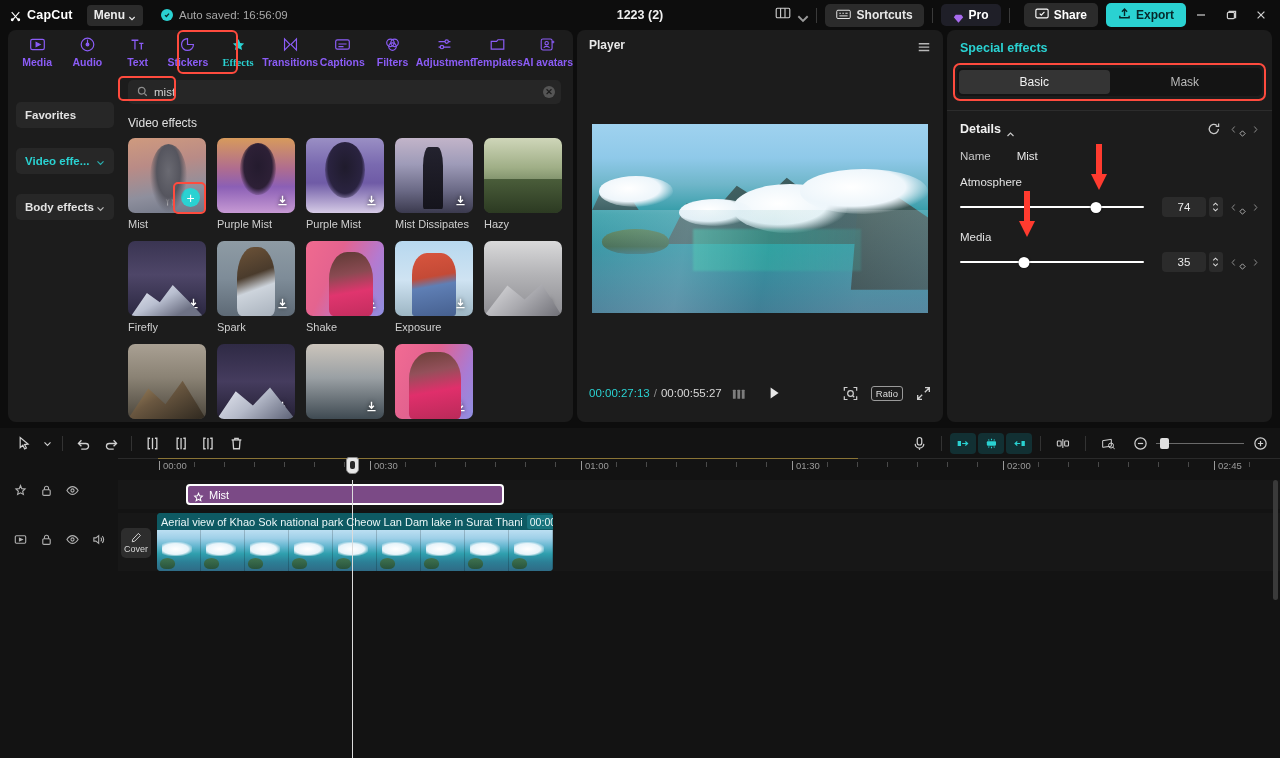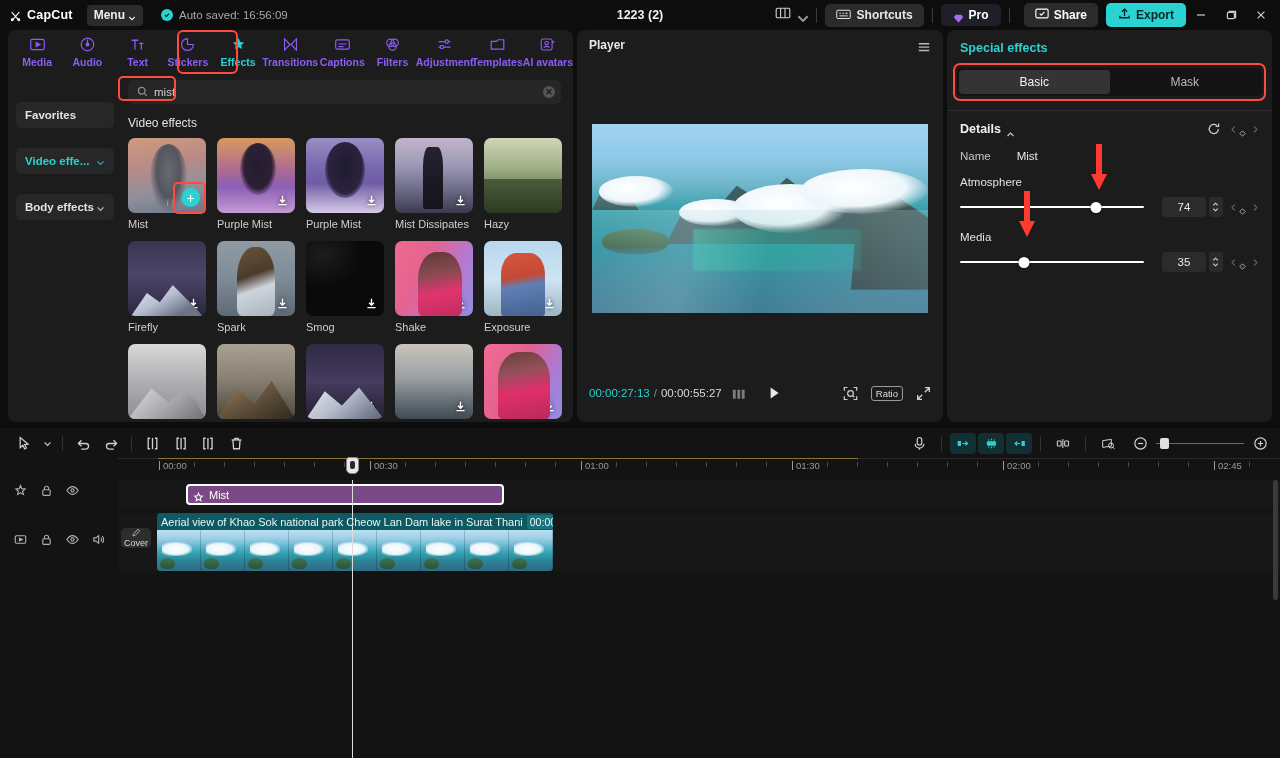--- a/index.html
+++ b/index.html
@@ -66,21 +66,21 @@
     background: #1c1c1c; border-radius: 8px 8px 0 0;
     display: flex; align-items: center; padding-left: 4px;
   }
   .tab {
     width: 54px; height: 42px; display:flex; flex-direction: column; align-items:center;
     justify-content:center; gap: 3px; cursor: pointer; color: #8b5cf6; position: relative;
   }
   .tab .ticon { height: 17px; display:flex; align-items:center; }
   .tab .ticon svg { width: 17px; height: 17px; }
   .tab .tlabel { font-size: 10.5px; font-weight: bold; white-space: nowrap; }
-  .tab.active { color: #2ad2d2; }
+  .tab.active { color: #2ad2d2; font-family: Liberation Serif, serif; }
   .tab-hl {
     position: absolute; border: 2px solid #ff4b3e; border-radius: 6px;
     left: 177px; top: 30px; width: 61px; height: 44px; pointer-events: none;
   }
 
   
   .leftpanel {
     position: absolute; top: 74px; left: 8px; width: 565px; height: 348px;
     background: #1c1c1c; border-radius: 0 0 8px 8px; display: flex;
   }
@@ -352,21 +352,21 @@
   }
   .cv-fr::after {
     content:""; position:absolute; left: 12%; top: 30%; width: 70%; height: 34%;
     background: radial-gradient(ellipse at 45% 50%, #ffffff 0%, #e8f4fa 55%, rgba(232,244,250,0) 78%);
   }
   .cv-fr::before {
     content:""; position:absolute; left: 6%; bottom: 6%; width: 36%; height: 26%;
     background: linear-gradient(180deg,#3f7350 0%, #28533c 100%); border-radius: 50% 50% 40% 40%;
   }
   .cover-btn {
-    position: absolute; left: 121px; top: 15px; width: 30px; height: 20px; background: #2d2d2d;
+    position: absolute; left: 121px; top: 15px; width: 30px; height: 30px; background: #2d2d2d;
     border-radius: 5px; display:flex; flex-direction:column; align-items:center; justify-content:center;
     gap: 1px; cursor: pointer;
   }
   .cover-btn svg { width: 11px; height: 11px; color: #d8d8d8; }
   .cover-btn span { font-size: 9px; color: #d8d8d8; }
 
   .playhead { position: absolute; left: 352px; top: 0px; width: 1px; height: 278px; background: #dcdcdc; }
   .playhead-top { position: absolute; left: 346px; top: -23px; width: 13px; height: 17px; }
   .ph-shape { width: 13px; height: 17px; background: #e8e8e8; border-radius: 3px 3px 5px 5px; border: 1px solid #8a8a8a; }
   .ph-shape::after { content:""; display:block; margin: 3px auto 0; width: 5px; height: 8px; background: #2a2a2a; border-radius: 2px; }
@@ -711,30 +711,20 @@
           <div class="thumb t-spark">
             <span class="dl">
                 <svg viewBox="0 0 14 14" fill="none" stroke="currentColor" stroke-width="1.5">
                   <path d="M7 2 v6.6 M4.4 6.2 L7 8.8 L9.6 6.2 M2.6 11.4 h8.8"></path>
                 </svg>
               </span>
           </div>
           <div class="cname">Spark</div>
         </div>
 
-        <div class="cell">
-          <div class="thumb t-smog">
-            <span class="dl">
-                <svg viewBox="0 0 14 14" fill="none" stroke="currentColor" stroke-width="1.5">
-                  <path d="M7 2 v6.6 M4.4 6.2 L7 8.8 L9.6 6.2 M2.6 11.4 h8.8"></path>
-                </svg>
-              </span>
-          </div>
-          <div class="cname">Smog</div>
-        </div>
 
         <div class="cell">
           <div class="thumb t-shake">
             <span class="dl">
                 <svg viewBox="0 0 14 14" fill="none" stroke="currentColor" stroke-width="1.5">
                   <path d="M7 2 v6.6 M4.4 6.2 L7 8.8 L9.6 6.2 M2.6 11.4 h8.8"></path>
                 </svg>
               </span>
           </div>
           <div class="cname">Shake</div>

